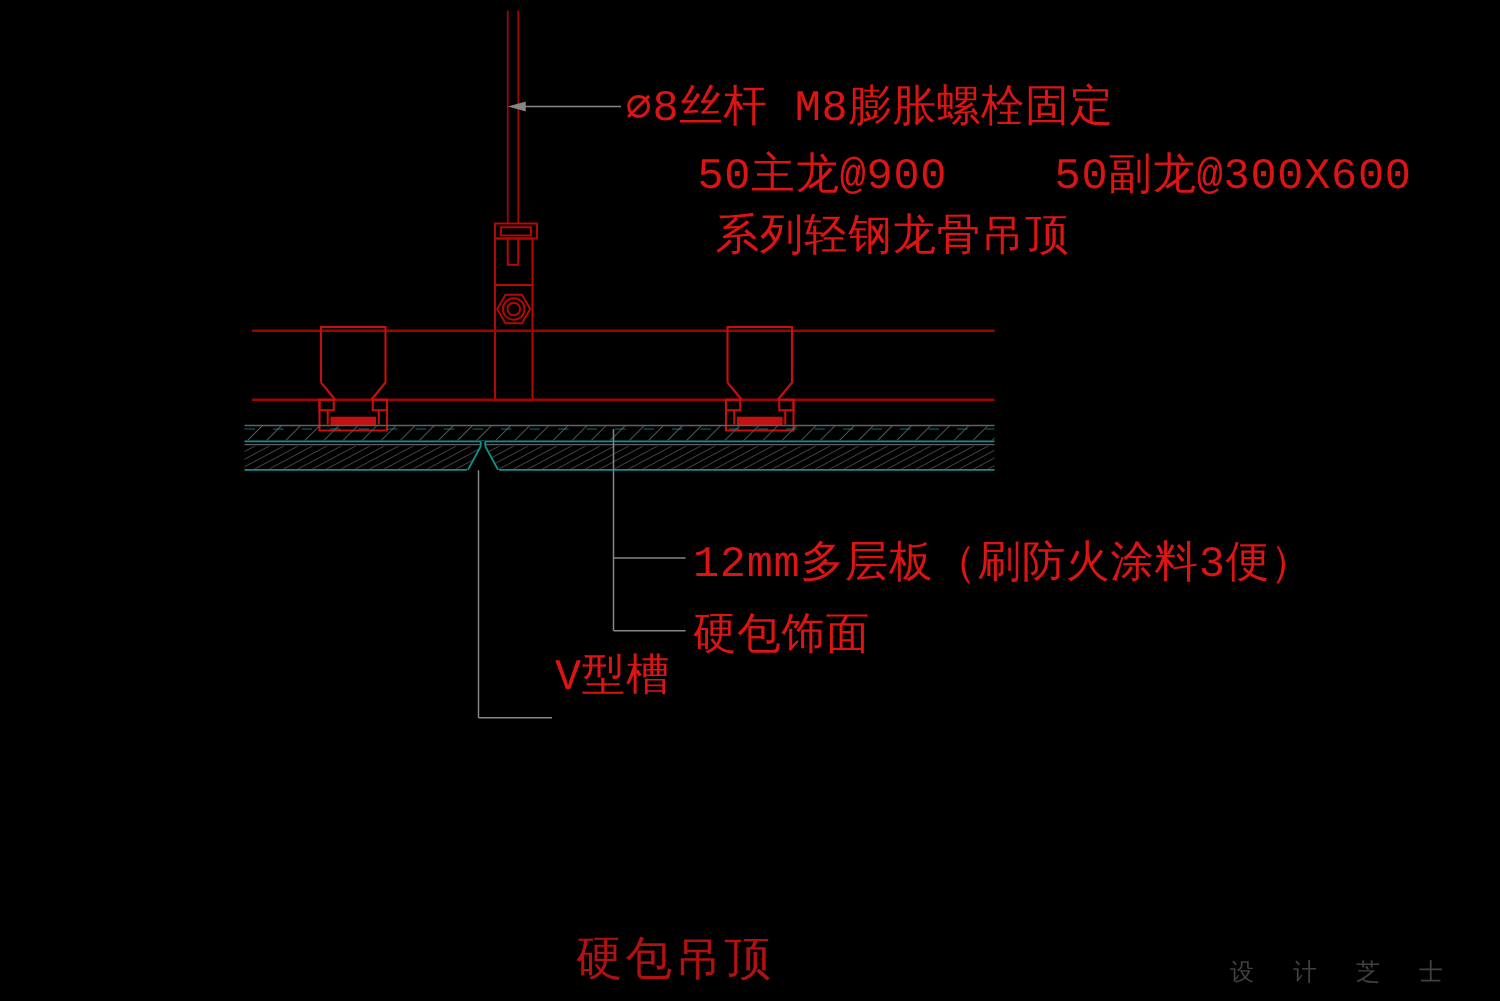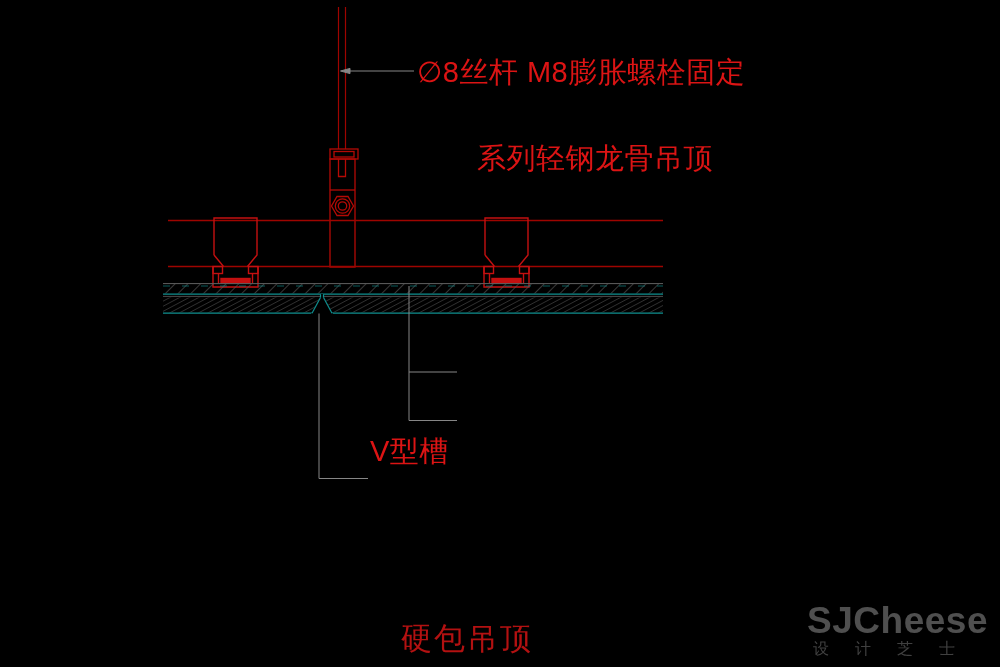--- a/index.html
+++ b/index.html
@@ -8,35 +8,34 @@
     background:#000;
     position:relative;
     overflow:hidden;
     font-family:"Liberation Serif", serif;
   }
   #stage{position:absolute;inset:0;width:1000px;height:667px;}
   svg{position:absolute;left:0;top:0;}
   .anno{
     position:absolute;
     color:#dc1414;
-    font-family:Liberation Sans, sans-serif;
+    font-family:Liberation Mono, monospace;
     font-size:29px;
     line-height:1;
     white-space:pre;
     letter-spacing:0.5px;
   }
   .drawing-title{
     position:absolute;
     color:#b31111;
     font-family:Liberation Serif, serif;
     font-size:31px;
     line-height:1;
     white-space:pre;
     letter-spacing:2px;
-    margin-left:17px;
   }
   .watermark{
     position:absolute;
     right:12px;
     bottom:10px;
     text-align:left;
     font-family:"Liberation Sans", sans-serif;
   }
   .watermark .brand{
     color:#4f4f4f;
@@ -153,27 +152,29 @@
       <line x1="409" y1="420.5" x2="457" y2="420.5"></line>
     </g>
     <g stroke="#868686" stroke-width="1" fill="none">
       <line x1="319" y1="313.5" x2="319" y2="478.5"></line>
       <line x1="319" y1="478.5" x2="368" y2="478.5"></line>
     </g>
   </svg>
 
   <div class="anno" style="left:417px; top:58px;">∅8丝杆 M8膨胀螺栓固定</div>
 
+  <div class="anno" style="left:465px; top:103px;">50主龙@900    50副龙@300X600</div>
 
   <div class="anno" style="left:449px; top:144px;margin-left:28px;">系列轻钢龙骨吊顶</div>
 
+  <div class="anno" style="left:462px; top:362px;">12mm多层板（刷防火涂料3便）</div>
 
+  <div class="anno" style="left:462px; top:410px;">硬包饰面</div>
 
   <div class="anno" style="left:370px; top:437px;">V型槽</div>
 
   <div class="drawing-title" style="left:384px; top:623px;">硬包吊顶</div>
 
   <div class="watermark">
-    <div class="brand">SJCheese</div>
     <div class="sub">设计芝士</div>
   </div>
 
 </div>
 
 </body></html>

